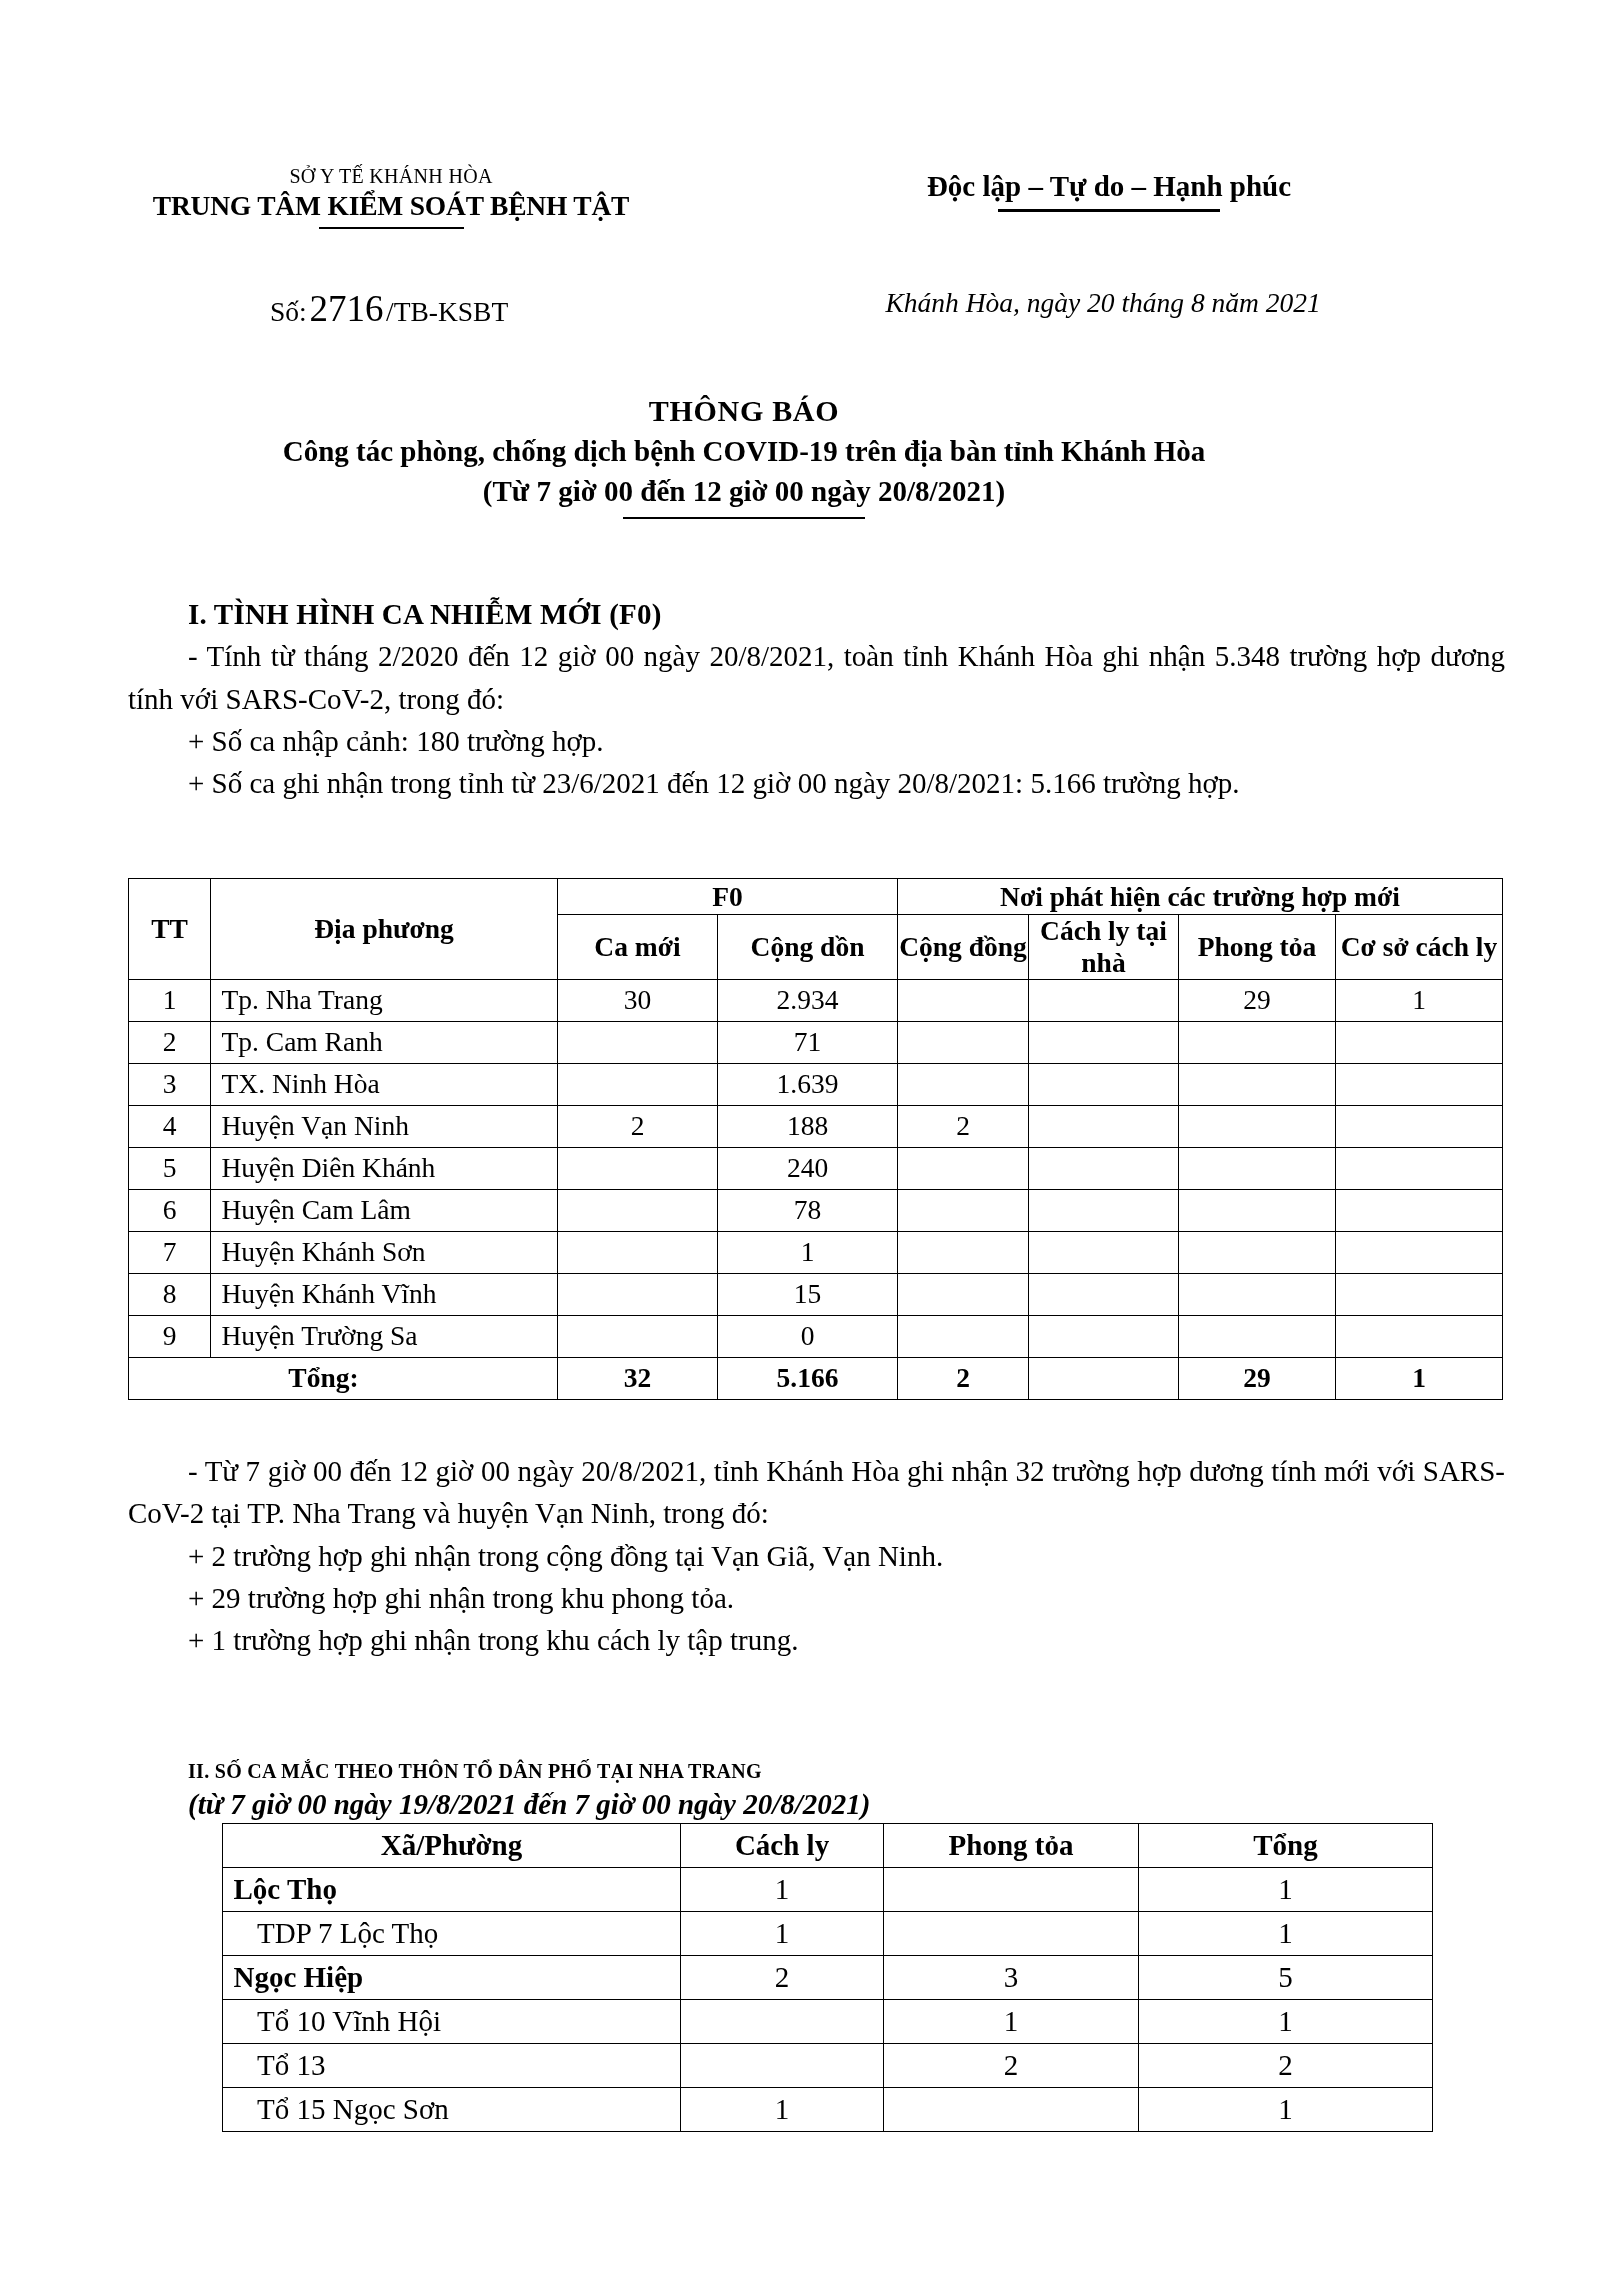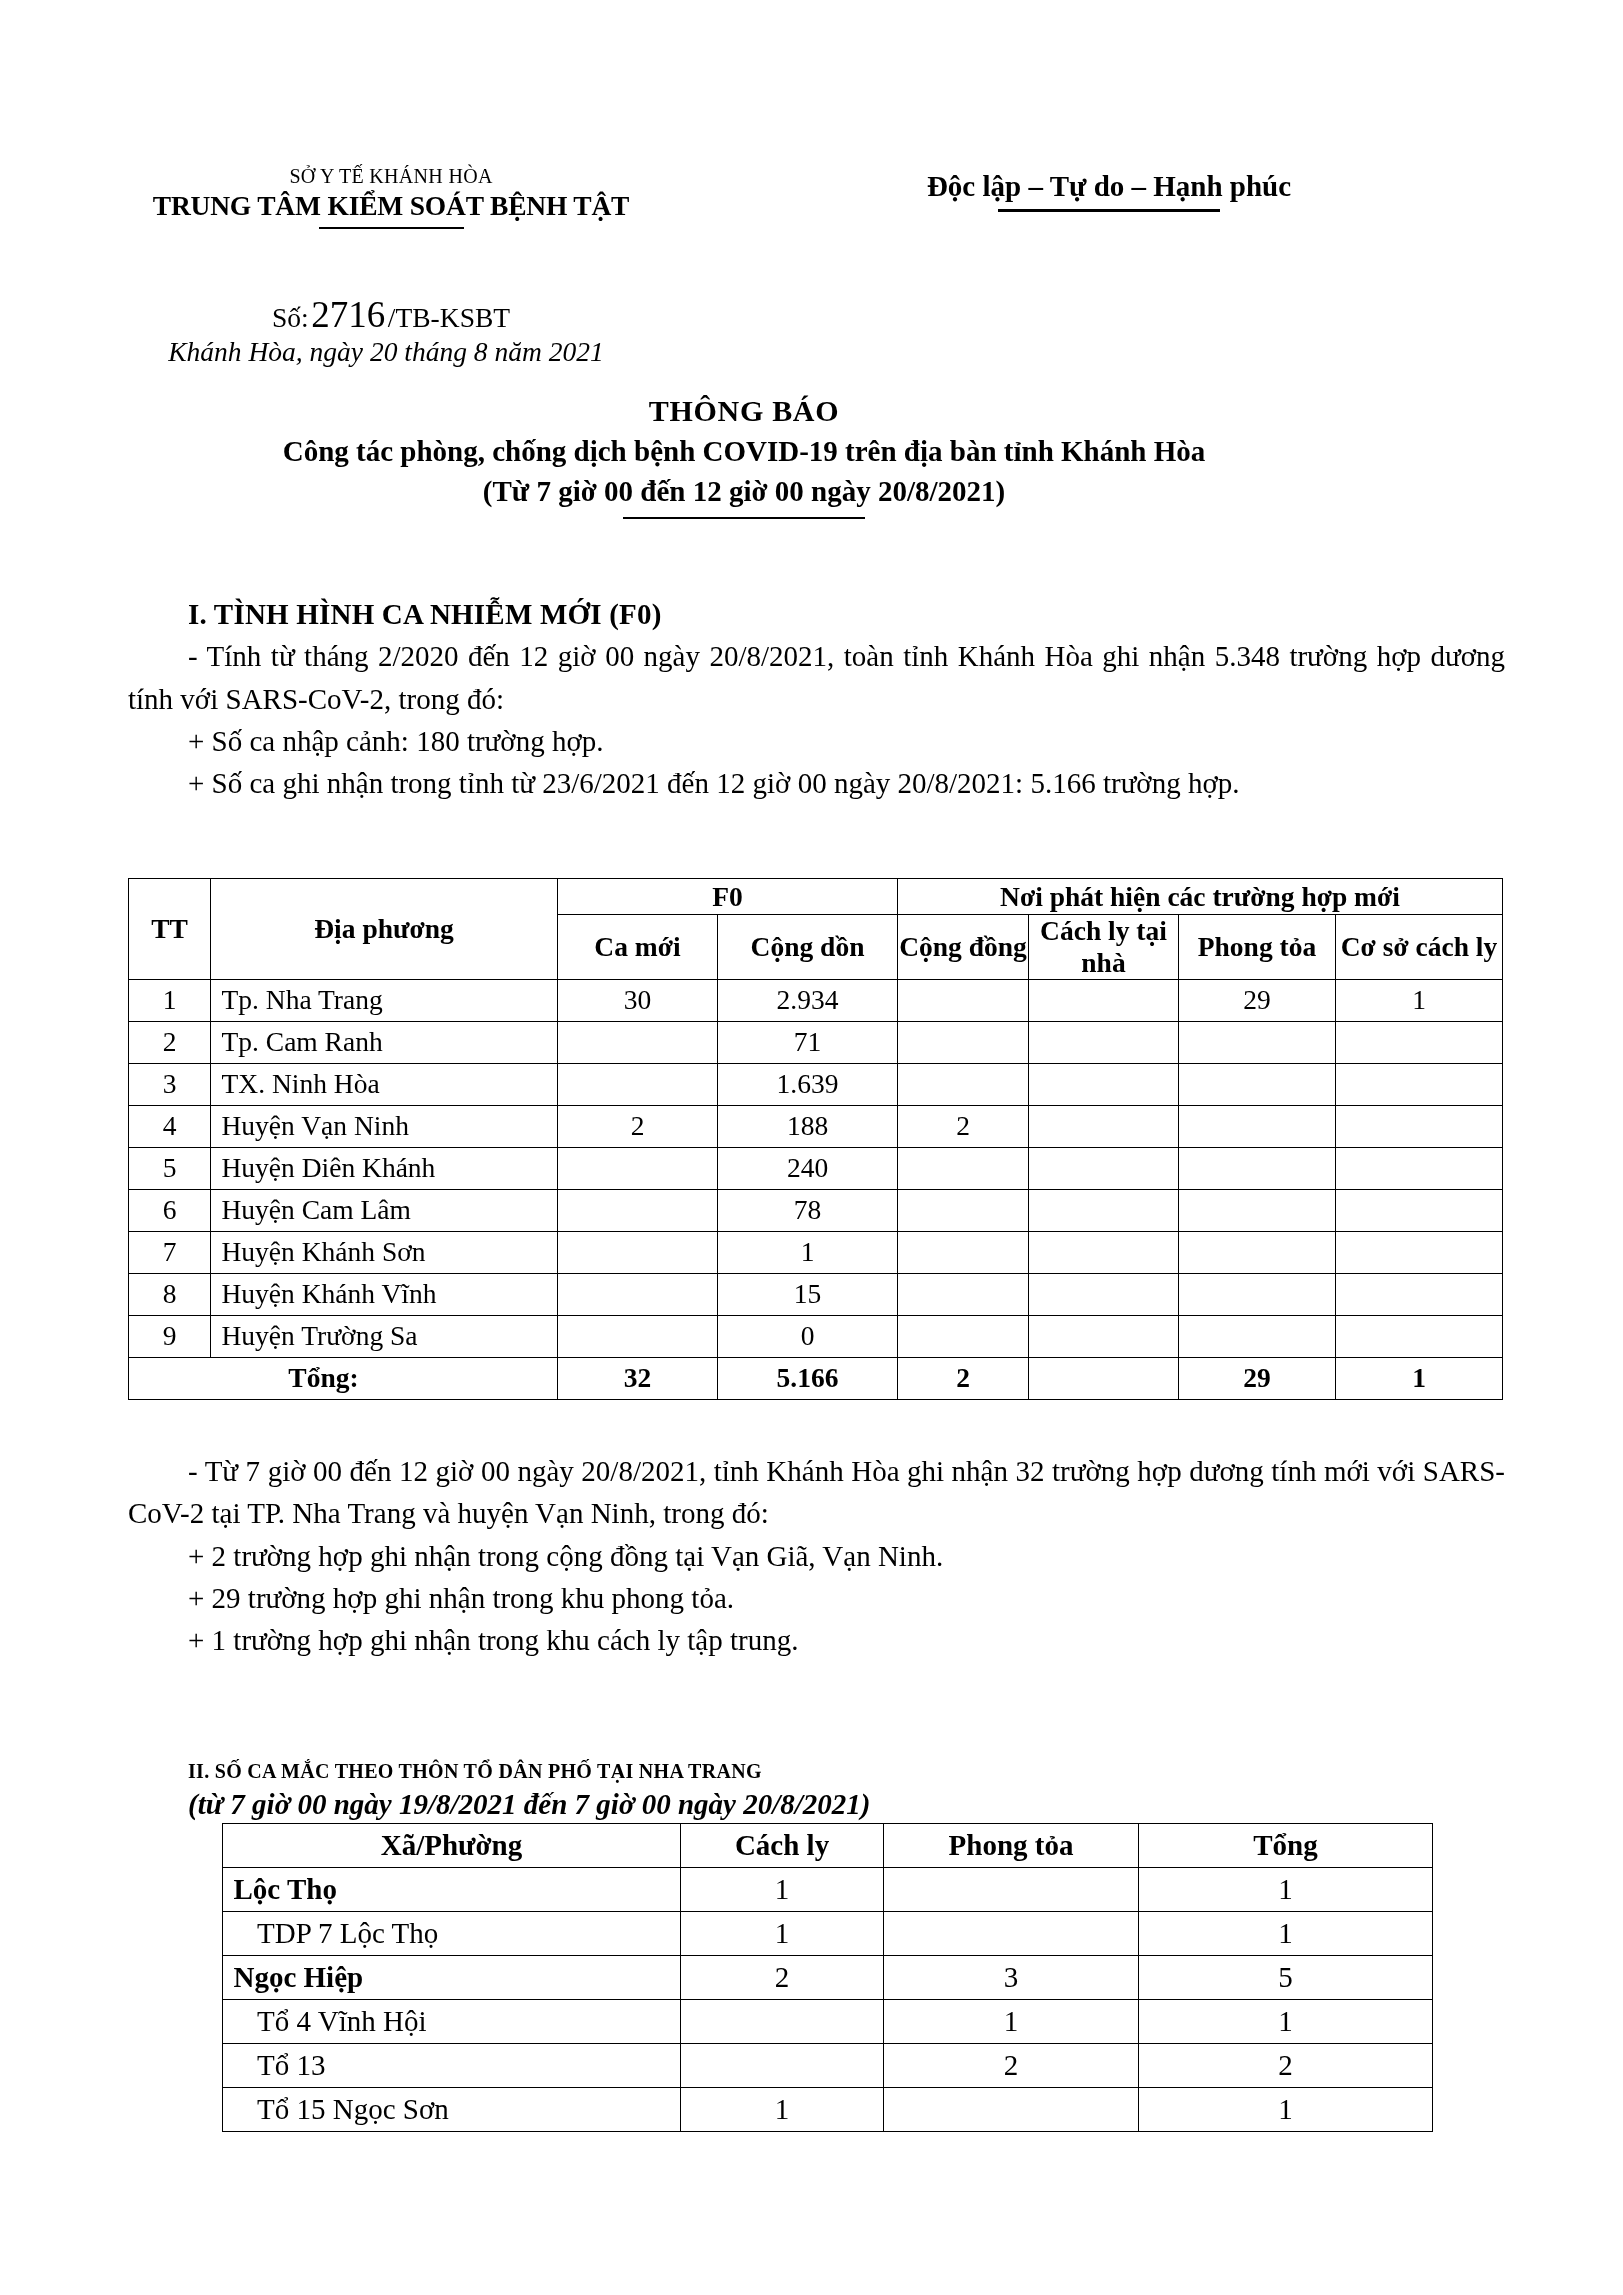--- a/index.html
+++ b/index.html
@@ -75,24 +75,23 @@
     background: #000;
     margin: 5.2px auto 0 auto;
   }
   .rule-left { width: 145px; }
   .rule-right { width: 222px; }
 
   
   .meta-row {
     position: absolute;
     left: 0;
-    top: 293px;
+    top: 287px;
     width: 1487px;
     display: flex;
-    flex-direction: column;
   }
   .meta-left {
     width: 723px;
     text-align: center;
     padding-left: 59px;
     box-sizing: border-box;
     white-space: nowrap;
   }
   .meta-right {
     width: 772px;
@@ -492,21 +491,21 @@
             <td></td>
             <td>1</td>
           </tr>
           <tr>
             <td class="ward">Ngọc Hiệp</td>
             <td>2</td>
             <td>3</td>
             <td>5</td>
           </tr>
           <tr>
-            <td class="ward sub">Tổ 4 Vĩnh Hội</td>
+            <td class="ward sub">Tổ 10 Vĩnh Hội</td>
             <td></td>
             <td>1</td>
             <td>1</td>
           </tr>
           <tr>
             <td class="ward sub">Tổ 13</td>
             <td></td>
             <td>2</td>
             <td>2</td>
           </tr>

